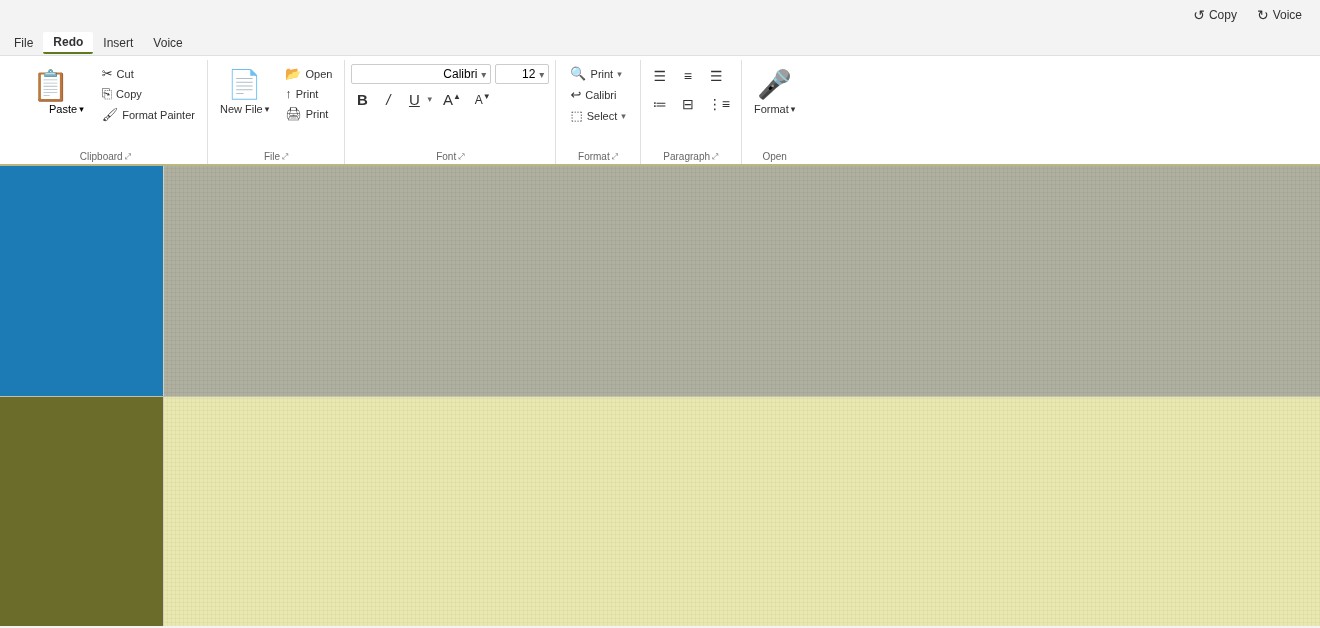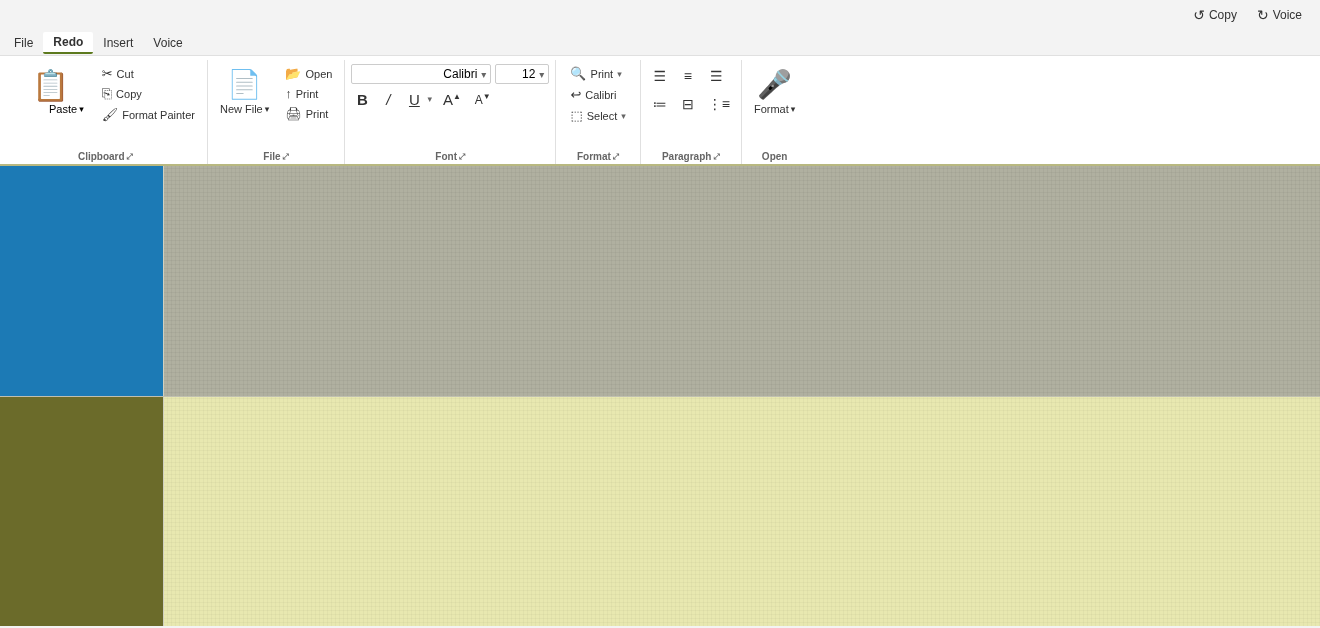--- a/index.html
+++ b/index.html
@@ -74,21 +74,20 @@
 
     .ribbon-group-label {
       font-size: 10px;
       color: #666;
       text-align: right;
       padding: 2px 0 2px 0;
       display: flex;
       align-items: center;
       justify-content: center;
       gap: 2px;
-      font-weight: bold;
     }
     .ribbon-group-label .expand-icon {
       font-size: 8px;
       cursor: pointer;
     }
 
     .ribbon-btn-large {
       display: flex;
       flex-direction: column;
       align-items: center;

